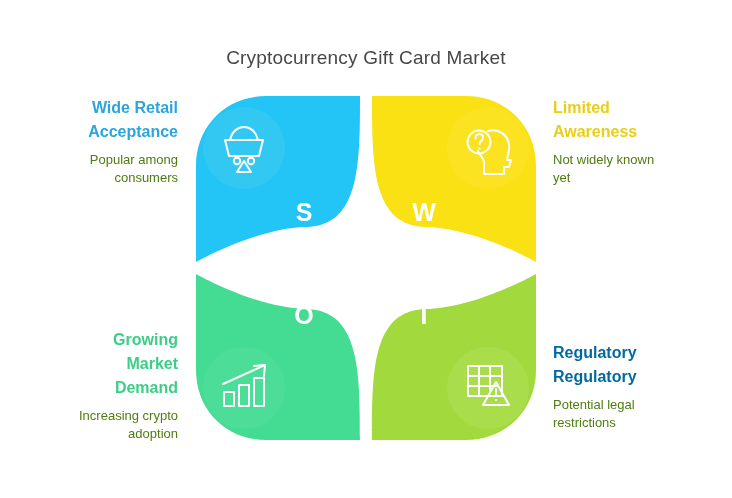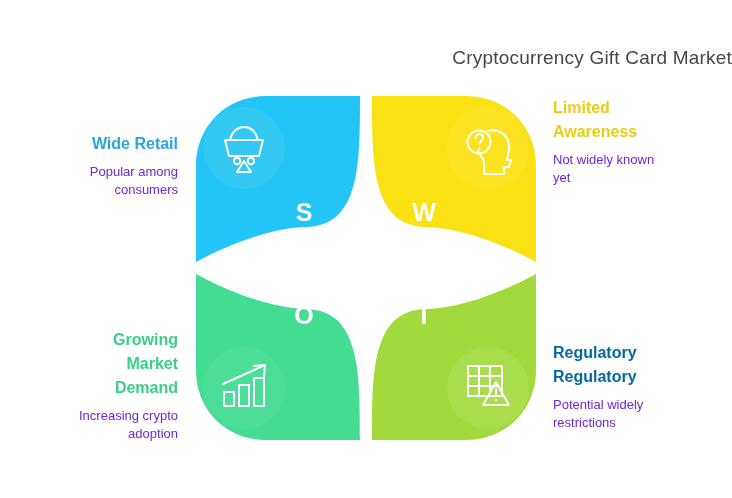--- a/index.html
+++ b/index.html
@@ -58,30 +58,29 @@
   }
   .side-label .heading {
     font-size: 16px;
     font-weight: bold;
     line-height: 1.5;
     margin: 0 0 7px 0;
   }
   .side-label .sub {
     font-size: 13px;
     font-weight: 400;
-    color: #6d28d9;
+    color: #4d7c0f;
     line-height: 1.42;
     margin: 0;
   }
 
   #label-strengths {
     left: 28px;
     top: 96px;
     text-align: right;
-    margin-top: 36px;
   }
   #label-weaknesses {
     left: 553px;
     top: 96px;
     text-align: left;
   }
   #label-opportunities {
     left: 28px;
     top: 328px;
     text-align: right;
@@ -90,21 +89,21 @@
     left: 553px;
     top: 341px;
     text-align: left;
   }
 </style>
 </head>
 <body style="background: rgb(255, 255, 255);">
 
 <div id="stage">
 
-  <div id="chart-title" style="color: rgb(71, 71, 71); text-align: right;">Cryptocurrency Gift Card Market</div>
+  <div id="chart-title" style="color: rgb(71, 71, 71);">Cryptocurrency Gift Card Market</div>
 
   <div id="swot-graphic">
     <svg id="swot-svg" viewBox="0 0 340 344" xmlns="http://www.w3.org/2000/svg">
 
       <g>
         <path d="M 164 0
                  L 70 0
                  C 30 0 0 30 0 70
                  L 0 166
                  C 0 166 60 132 110 131
@@ -185,20 +184,21 @@
           <circle cx="300" cy="304" r="1.1" fill="#ffffff" stroke="none"></circle>
         </g>
         <text x="228" y="228" fill="#ffffff" font-family="Liberation Sans, sans-serif" font-size="25" font-weight="bold" text-anchor="middle">T</text>
       </g>
     </svg>
   </div>
 
   <div class="side-label" id="label-strengths">
     <div class="heading" style="color:#2BA6DC;">
       <span>Wide Retail</span><br>
+      <span>Acceptance</span>
     </div>
     <div class="sub">
       <span>Popular among</span><br>
       <span>consumers</span>
     </div>
   </div>
 
   <div class="side-label" id="label-weaknesses">
     <div class="heading" style="color:#E9CE17;">
       <span>Limited</span><br>
@@ -221,18 +221,18 @@
       <span>adoption</span>
     </div>
   </div>
 
   <div class="side-label" id="label-threats">
     <div class="heading" style="color:#0369a1;">
       <span>Regulatory</span><br>
       <span>Regulatory</span>
     </div>
     <div class="sub">
-      <span>Potential widely</span><br>
+      <span>Potential legal</span><br>
       <span>restrictions</span>
     </div>
   </div>
 
 </div>
 
 </body></html>

